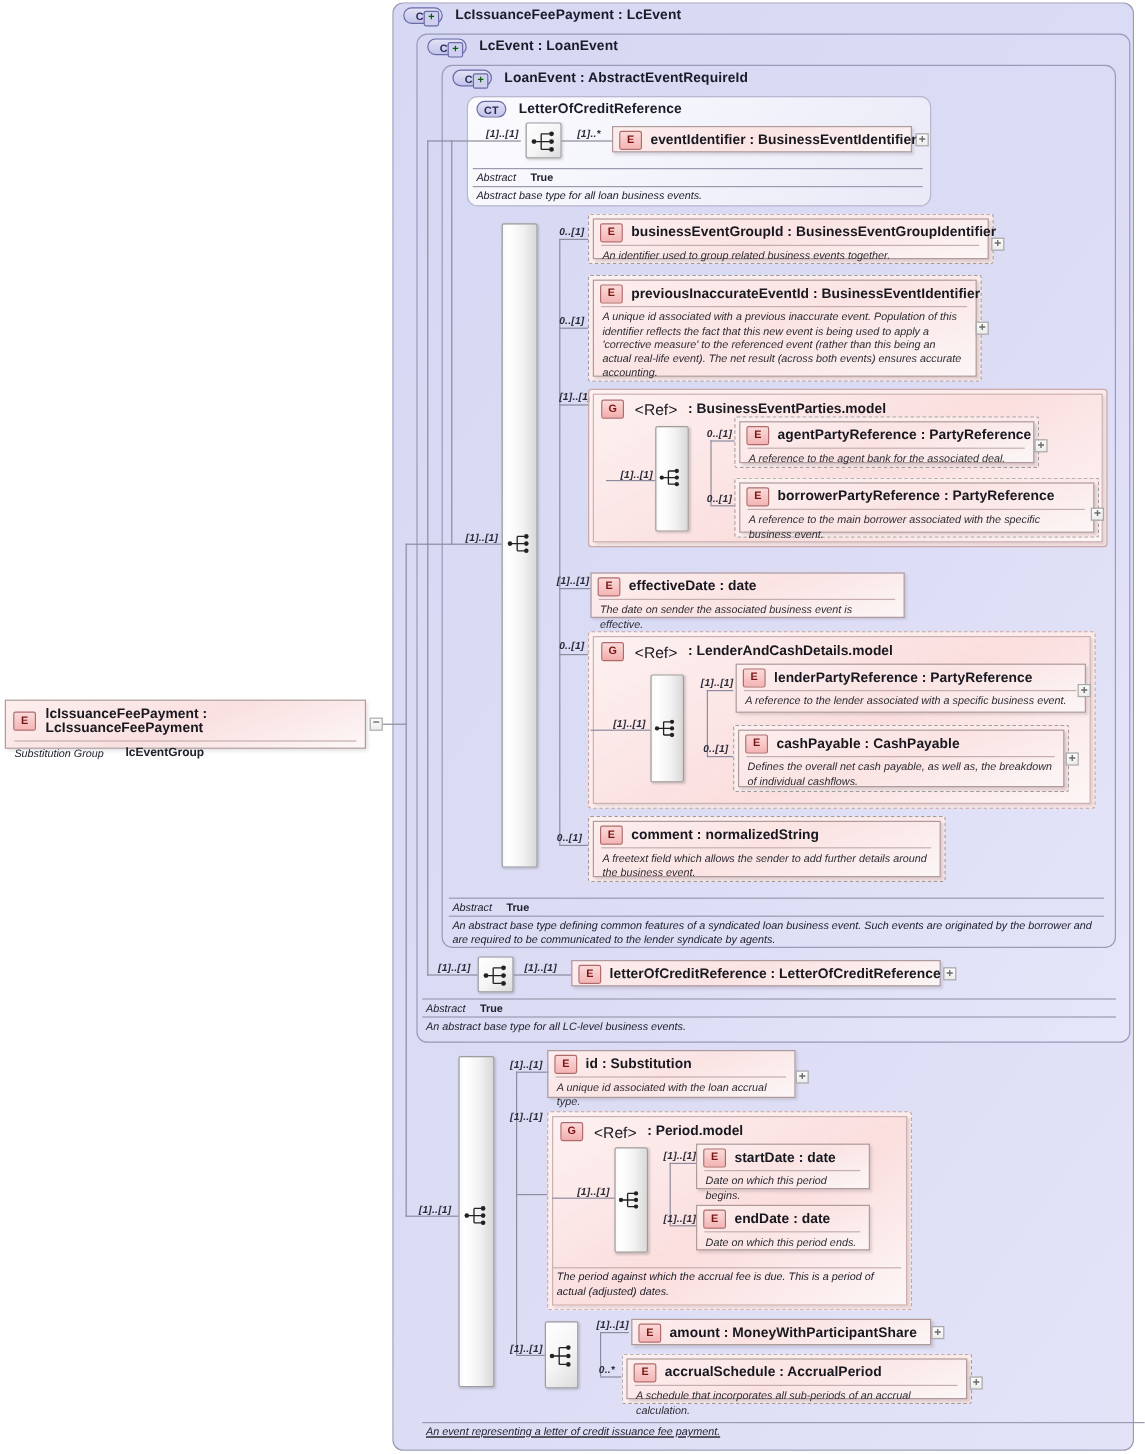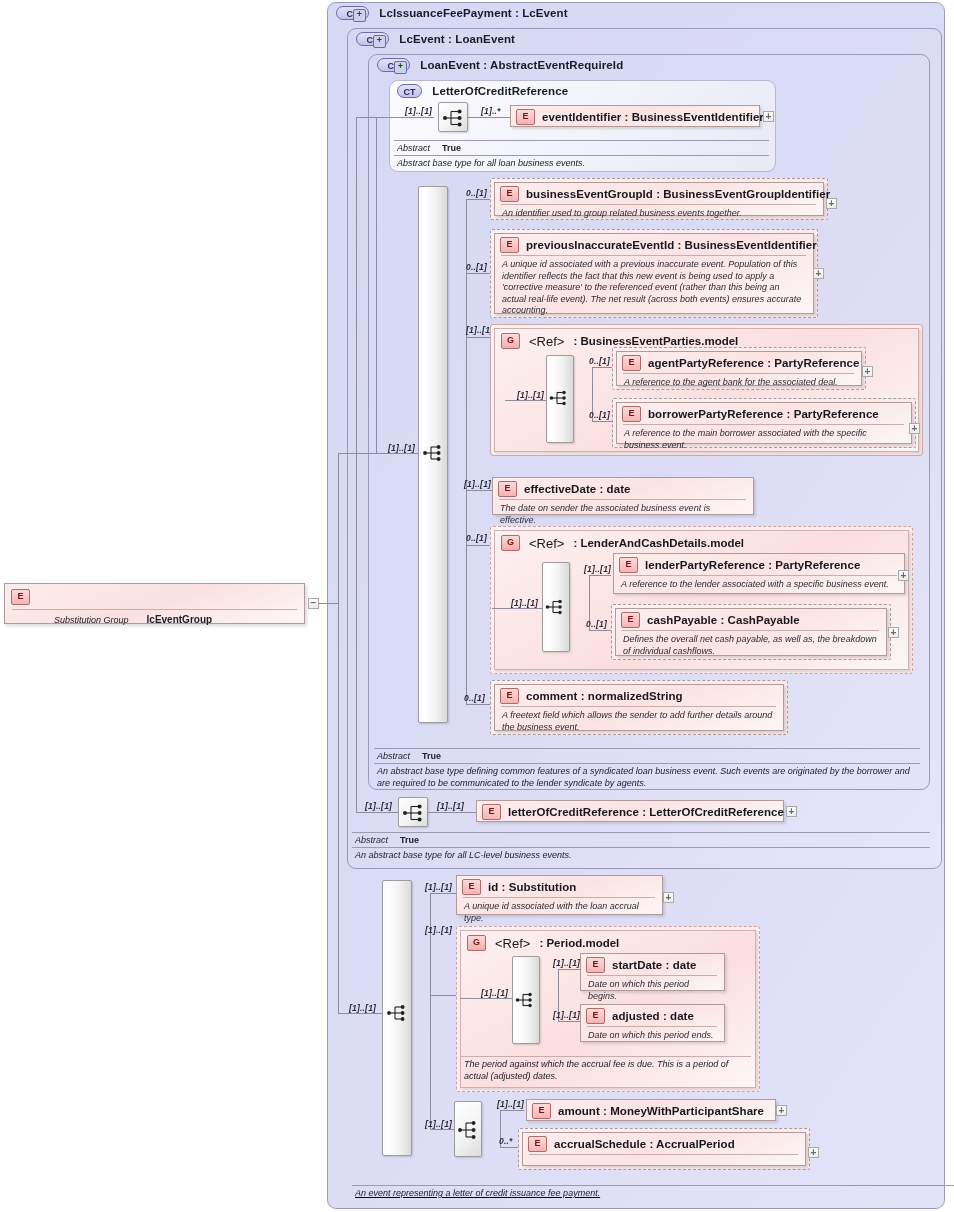--- a/index.html
+++ b/index.html
@@ -139,21 +139,21 @@
   .annot .v{font-size:9px;color:#20202c;font-weight:bold;}
   .annot .desc{font-size:9px;font-style:italic;color:#20202c;line-height:11.5px;padding:2px 4px 0 3px;}
 
   
   .rootbox{position:absolute;box-sizing:border-box;
     border:1px solid #b09a9a;
     background:linear-gradient(160deg,#fdeeee 0%,#fae0e0 50%,#fdf7f7 100%);
     box-shadow:2px 2px 3px rgba(120,110,120,.25);}
   .rootbox .hdr{display:flex;align-items:center;gap:8px;padding:5px 7px 4px 6px;}
   .rootbox .rule{height:1px;background:#c6aeae;margin:0 7px;}
-  .rootbox .sub{display:flex;gap:18px;padding:4px 7px 5px 7px;align-items:flex-end;margin-left:42px;}
+  .rootbox .sub{display:flex;gap:18px;padding:4px 7px 5px 7px;align-items:flex-end;}
   .rootbox .sk{font-size:9px;font-style:italic;color:#20202c;}
   .rootbox .sv{font-size:10px;color:#20202c;font-weight:bold;}
 </style>
 </head>
 <body>
 
 <div id="canvas">
 
   <div class="panel" style="left:327px;top:2px;width:618px;height:1207px;">
   </div>
@@ -545,21 +545,21 @@
       <div class="doc">Date on which this period begins.</div>
     </div>
   </div>
 
   <div class="hl" style="left:558px;top:1021px;width:22px;"></div>
   <div class="card" style="left:553px;top:1010px;">[1]..[1]</div>
   <div class="ebox" style="left:580px;top:1004px;width:145px;height:38px;">
     <div class="inner">
       <div class="hdr">
         <span class="e">E</span>
-        <span class="ename">adjusted  : date</span>
+        <span class="ename">endDate  : date</span>
       </div>
       <div class="rule"></div>
       <div class="doc">Date on which this period ends.</div>
     </div>
   </div>
 
   <div class="hl" style="left:430px;top:1129px;width:24px;"></div>
   <div class="seqsmall" style="left:454px;top:1101px;height:56px;width:28px;">
     <svg width="28" height="56" viewBox="0 0 28 56">
       <line x1="5" y1="28" x2="11" y2="28" stroke="#222" stroke-width="1.1"></line>
@@ -591,32 +591,34 @@
   <div class="hl" style="left:500px;top:1147px;width:18px;"></div>
   <div class="card" style="left:499px;top:1136px;">0..*</div>
   <div class="ebox opt" style="left:518px;top:1128px;width:292px;height:42px;">
     <div class="dashwrap"></div>
     <div class="inner">
       <div class="hdr">
         <span class="e">E</span>
         <span class="ename">accrualSchedule : AccrualPeriod</span>
       </div>
       <div class="rule"></div>
+      <div class="doc">A schedule that incorporates all sub-periods of an accrual calculation.</div>
     </div>
   </div>
   <div class="plusbtn" style="left:808px;top:1147px;">+</div>
 
   <div class="annot" style="left:352px;top:1185px;width:605px;text-decoration:underline;">
     <div class="sep"></div>
     <div class="desc">An event representing a letter of credit issuance fee payment.</div>
   </div>
 
   <div class="rootbox" style="left:4px;top:583px;width:301px;height:41px;">
     <div class="hdr">
       <span class="e">E</span>
+      <span class="ename">lcIssuanceFeePayment : LcIssuanceFeePayment</span>
     </div>
     <div class="rule"></div>
     <div class="sub">
       <span class="sk">Substitution Group</span>
       <span class="sv">lcEventGroup</span>
     </div>
   </div>
   <div class="minusbtn" style="left:308px;top:598px;">−</div>
 
   <div class="hl" style="left:319px;top:603px;width:19px;"></div>

